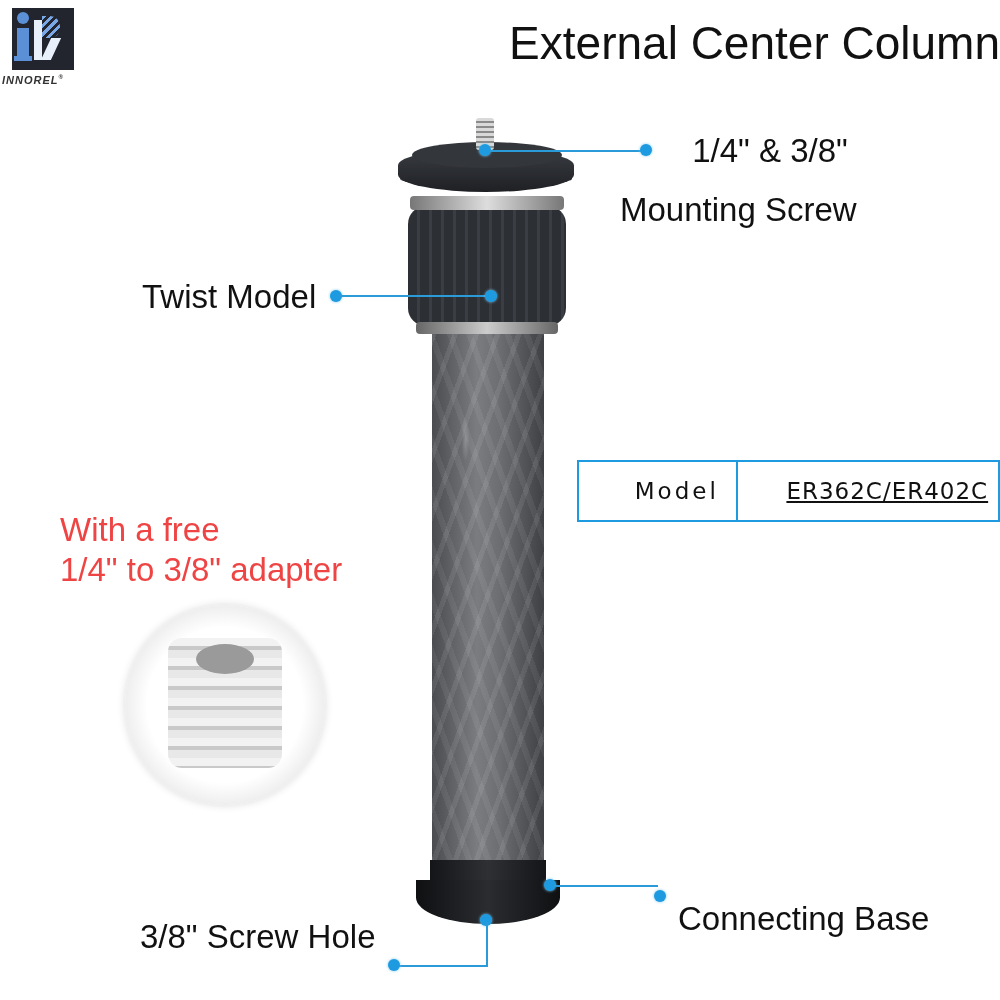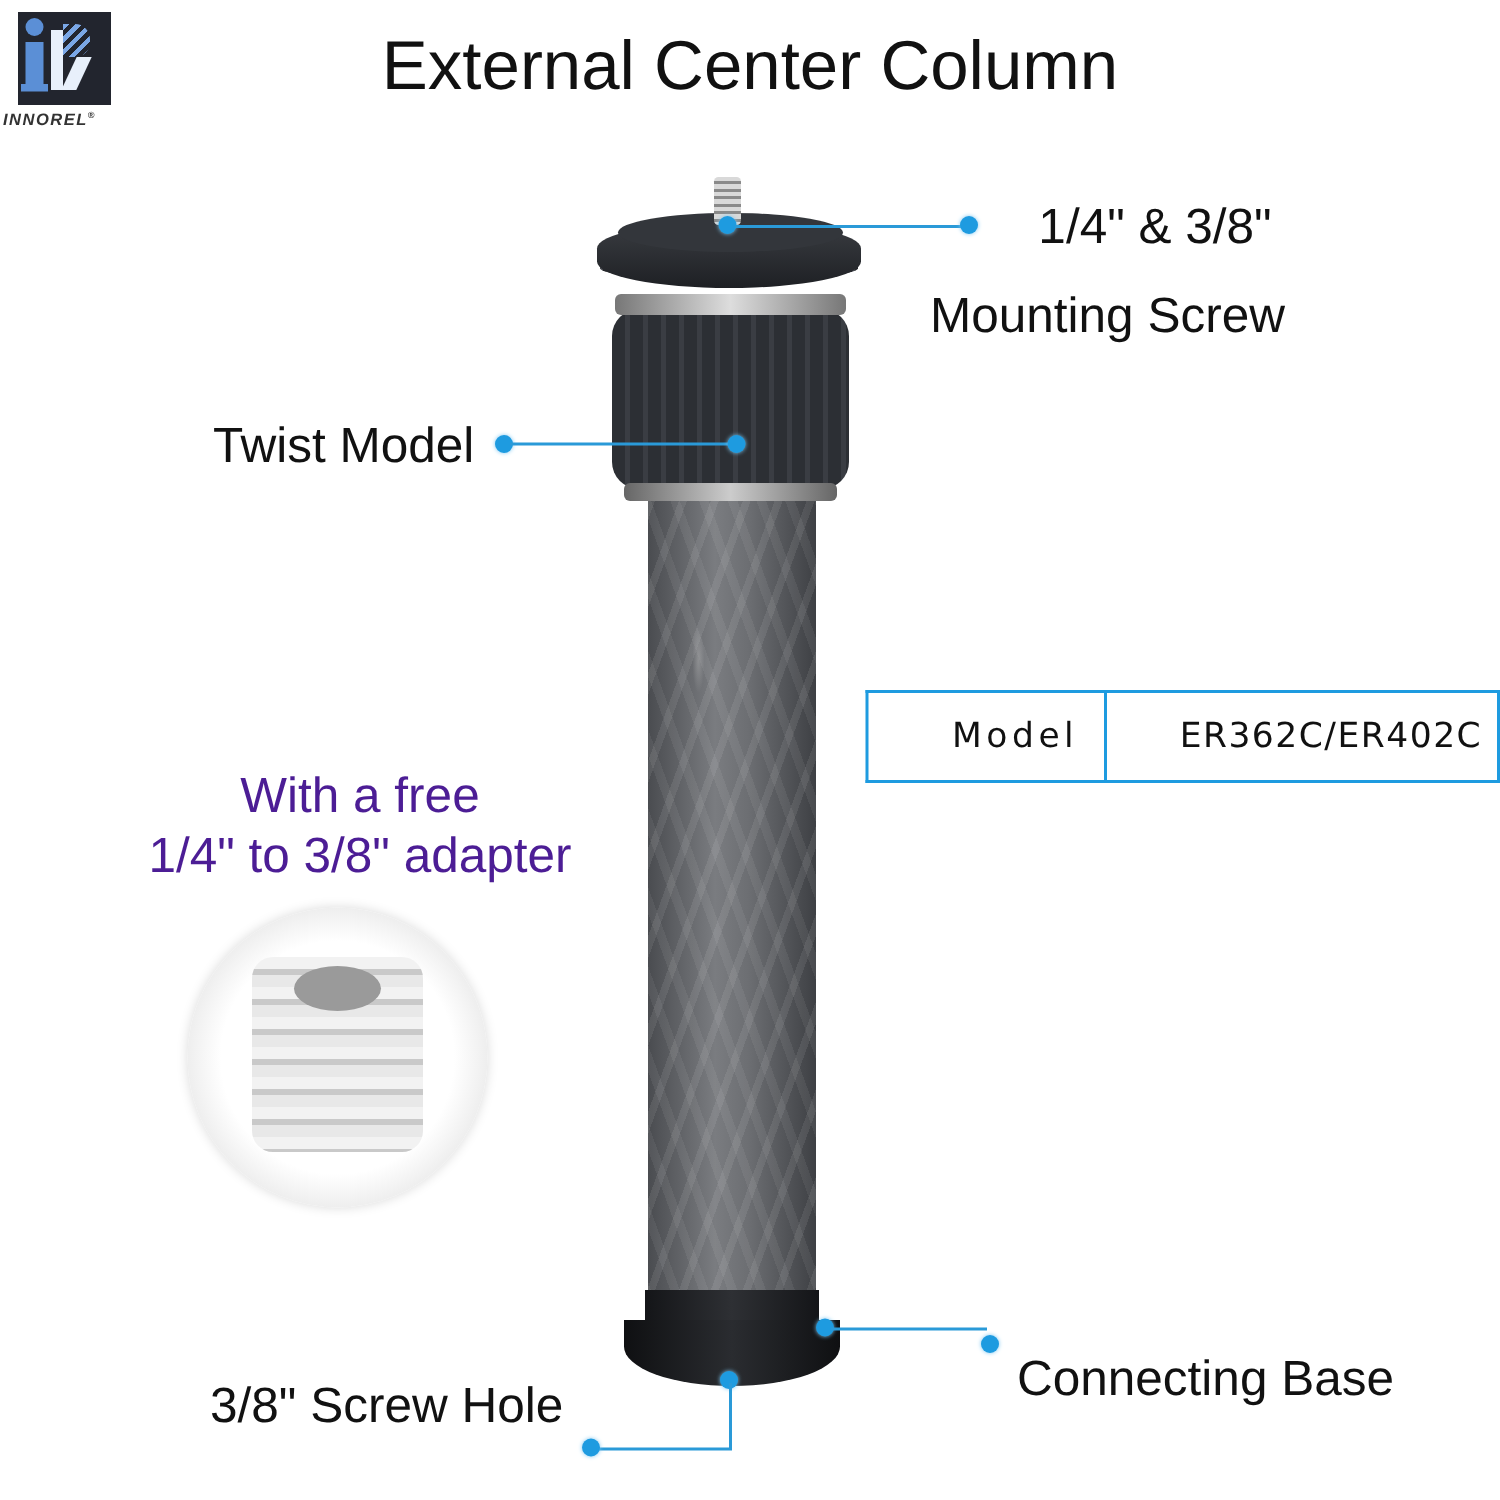--- a/index.html
+++ b/index.html
@@ -12,21 +12,21 @@
   .logo-i-dot { left: 17px; top: 12px; width: 12px; height: 12px; border-radius: 50%; background: #5b8fd6; }
   .logo-i-bar { left: 17px; top: 28px; width: 12px; height: 30px; background: #5b8fd6; }
   .logo-i-foot { left: 14px; top: 56px; width: 18px; height: 5px; background: #5b8fd6; }
   .logo-r-stem { left: 34px; top: 20px; width: 8px; height: 40px; background: #e8f0fb; }
   .logo-r-bowl { left: 42px; top: 16px; width: 18px; height: 22px; border-radius: 0 10px 10px 0;
                  background: repeating-linear-gradient(135deg, #7aa7e6 0 3px, #22252e 3px 6px); }
   .logo-r-leg { left: 46px; top: 38px; width: 10px; height: 22px; background: #e8f0fb; transform: skewX(-25deg); }
   .logo-text { left: 2px; top: 74px; font-size: 11px; font-weight: bold; font-style: italic;
                letter-spacing: 1px; color: #333; }
 
-  .title { left: 0; width: 1000px; top: 16px; text-align: center; font-size: 46px; color: #111; }
+  .title { left: 0; width: 1000px; top: 16px; text-align: right; font-size: 46px; color: #111; }
 
   
   .top-plate { left: 398px; top: 148px; width: 176px; height: 44px; border-radius: 50% / 40%;
                background: linear-gradient(#3a3d42, #1e2024); }
   .top-knurl { left: 400px; top: 168px; width: 172px; height: 18px;
                background: repeating-linear-gradient(90deg, #4a4d52 0 2px, #25272b 2px 4px);
                border-radius: 0 0 40% 40%; }
   .top-face { left: 412px; top: 142px; width: 150px; height: 26px; border-radius: 50%;
               background: #33363b; }
   .screw { left: 476px; top: 118px; width: 18px; height: 32px;
@@ -45,35 +45,35 @@
   .base-flare { left: 416px; top: 880px; width: 144px; height: 44px; border-radius: 0 0 50% 50% / 0 0 60% 60%;
                 background: linear-gradient(90deg,#0f1012,#2a2c30,#0f1012); }
 
   
   .dot { width: 12px; height: 12px; border-radius: 50%; background: #1e9be0; box-shadow: 0 0 3px #7cc6f0; }
   .line { background: #2a9ad8; height: 2px; }
   .vline { background: #2a9ad8; width: 2px; }
   .label { font-size: 33px; color: #111; line-height: 1.15; }
 
   
-  .adapter-text { left: 60px; width: 360px; top: 510px; text-align: center; font-size: 33px;
-                  color: #4c1d95; line-height: 1.2; }
+  .adapter-text { left: 60px; width: 360px; top: 510px; font-size: 33px;
+                  color: #ef4444; line-height: 1.2; }
   .adapter-circle { left: 125px; top: 605px; width: 200px; height: 200px; border-radius: 50%;
                     background: radial-gradient(circle at 50% 50%, #ffffff 55%, #e4e4e4 80%, #b8b8b8 100%);
                     box-shadow: 0 0 8px rgba(0,0,0,.15); }
   .adapter-body { left: 168px; top: 638px; width: 114px; height: 130px; border-radius: 14px;
                   background: repeating-linear-gradient(180deg, #f2f2f2 0 8px, #c9c9c9 8px 12px, #e8e8e8 12px 20px); }
   .adapter-hole { left: 196px; top: 644px; width: 58px; height: 30px; border-radius: 50%; background: #9a9a9a; }
 
   
   .spec { left: 577px; top: 460px; border-collapse: collapse; border: 2px solid #1e9be0; }
   .spec td { border: 2px solid #1e9be0; height: 56px; font-size: 23px; text-align: center;
              font-family: "DejaVu Sans", sans-serif; color: #111; padding-left: 40px; }
   .spec td.k { width: 152px; }
-  .spec td.v { width: 240px; letter-spacing: 1px; }
+  .spec td.v { width: 240px; letter-spacing: 1px; text-decoration: underline; }
   .spec tr:first-child td.k { letter-spacing: 3px; }
 </style>
 </head>
 <body>
 
 <div class="abs logo-box"></div>
 <div class="abs logo-i-dot"></div>
 <div class="abs logo-i-bar"></div>
 <div class="abs logo-i-foot"></div>
 <div class="abs logo-r-stem"></div>

